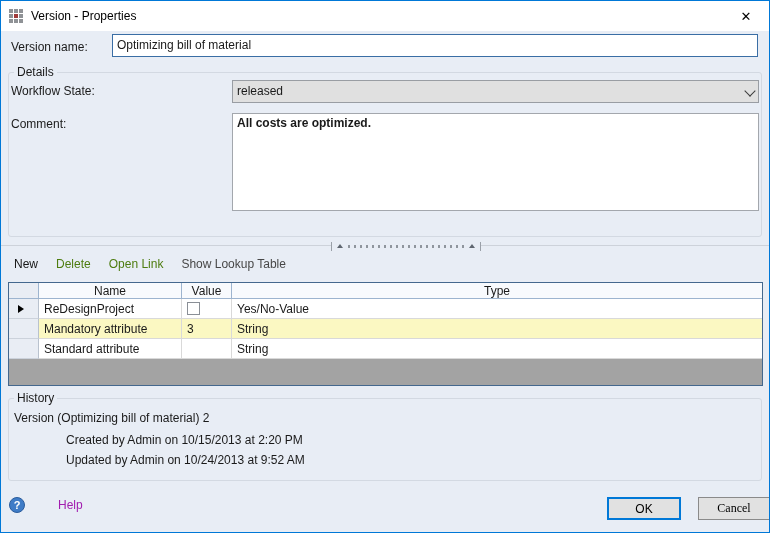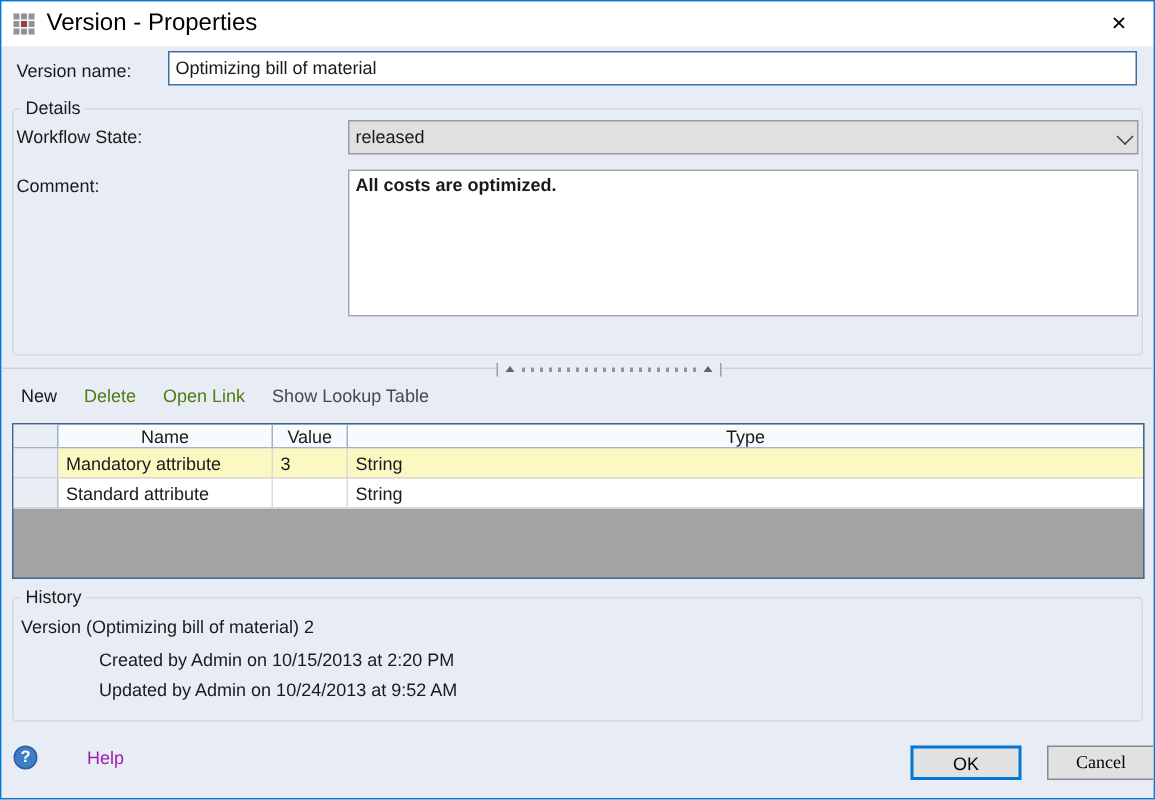--- a/index.html
+++ b/index.html
@@ -12,21 +12,21 @@
   }
 
   
   .titlebar {
     position:absolute; left:0; top:0; right:0; height:30px;
     background:#ffffff; display:flex; align-items:center; padding:0 8px;
   }
   .app-icon { display:inline-grid; grid-template-columns:repeat(3,4px); grid-template-rows:repeat(3,4px); gap:1px; margin-right:8px; }
   .app-icon span { background:#8f9296; }
   .app-icon span:nth-child(5) { background:#a03a3a; }
-  .title-text { font-size:16px; color:#000; }
+  .title-text { font-size:12px; color:#000; }
   .close-btn {
     margin-left:auto; width:30px; height:22px; display:flex; align-items:center; justify-content:center;
     cursor:default; color:#000; font-size:13px;
   }
 
   .body { position:absolute; left:0; top:30px; right:0; bottom:0; background:#e8edf5; }
 
   
   .lbl { position:absolute; color:#1a1a1a; }
 
@@ -161,20 +161,30 @@
     </div>
 
     <div class="grid">
       <div class="g-row g-head">
         <div class="cell c-rowhdr"></div>
         <div class="cell c-name">Name</div>
         <div class="cell c-value">Value</div>
         <div class="cell c-type" style="justify-content:center;">Type</div>
       </div>
 
+      <div class="g-row g-body">
+        <div class="cell c-rowhdr">
+          <span class="row-arrow"></span>
+        </div>
+        <div class="cell c-name">ReDesignProject</div>
+        <div class="cell c-value">
+          <span class="checkbox"></span>
+        </div>
+        <div class="cell c-type">Yes/No-Value</div>
+      </div>
 
       <div class="g-row g-body hl">
         <div class="cell c-rowhdr"></div>
         <div class="cell c-name">Mandatory attribute</div>
         <div class="cell c-value">3</div>
         <div class="cell c-type">String</div>
       </div>
 
       <div class="g-row g-body">
         <div class="cell c-rowhdr"></div>

